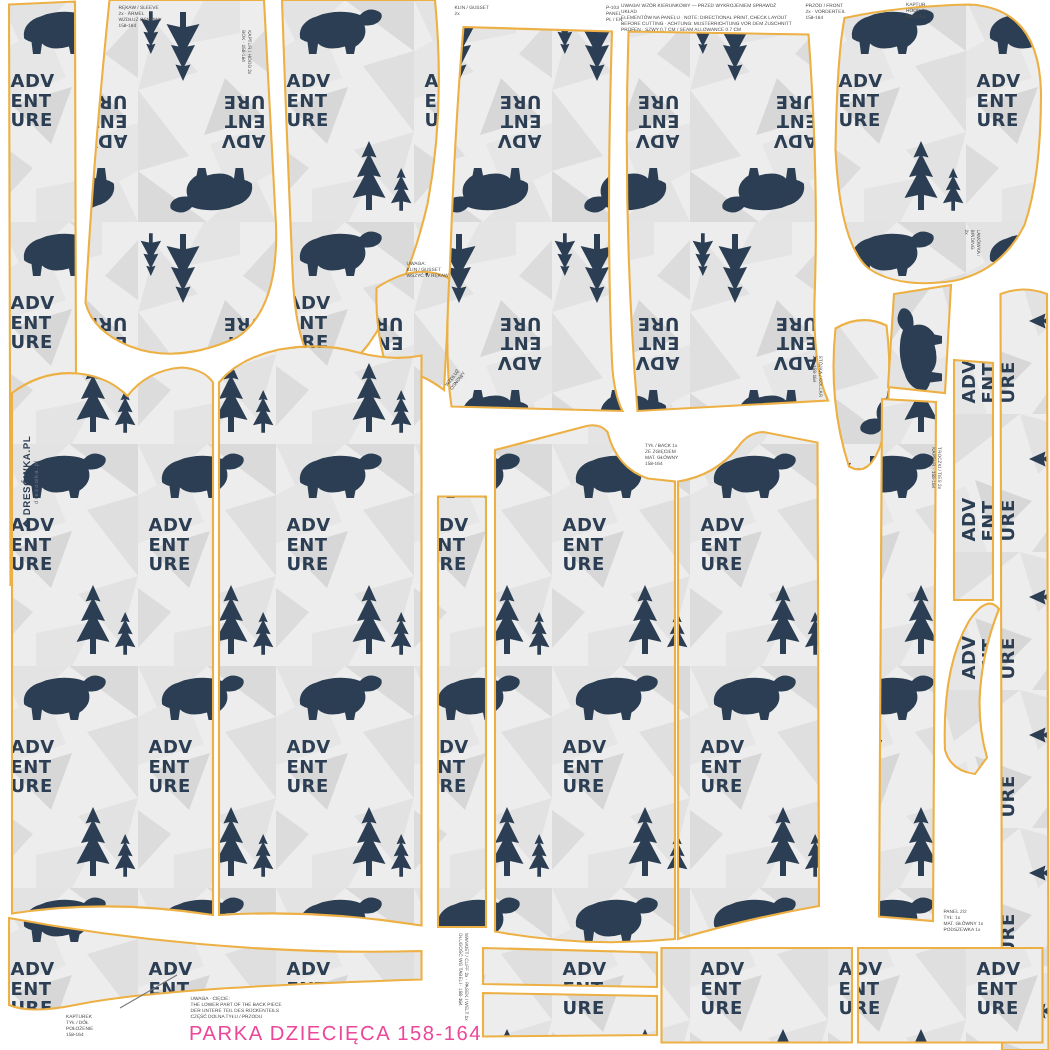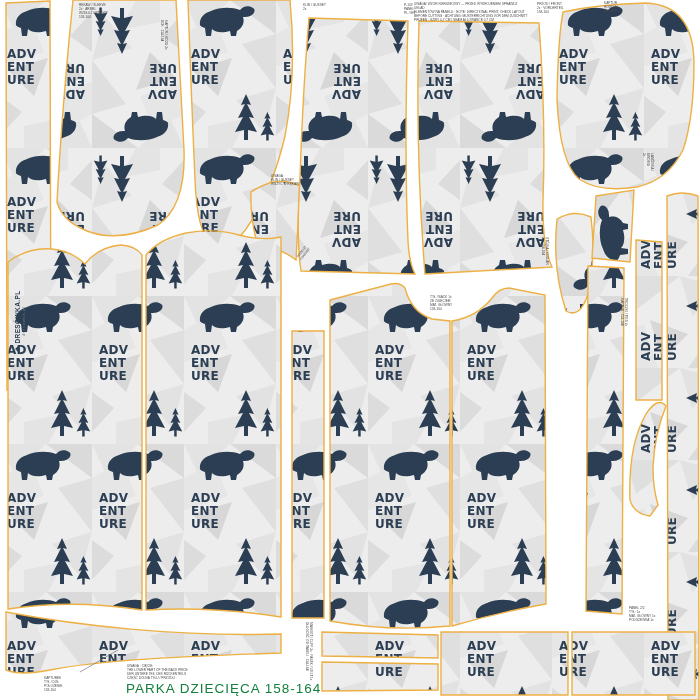--- a/index.html
+++ b/index.html
@@ -2,21 +2,21 @@
 <html><head>
 <meta charset="utf-8">
 <style>
   html,body{margin:0;padding:0;background:#ffffff;}
   #stage{position:relative;width:700px;height:700px;background:#ffffff;overflow:hidden;
          font-family:"Liberation Sans",sans-serif;}
   #panel{position:absolute;left:0;top:0;}
   .microlabel{position:absolute;font-size:8px;line-height:1.25;color:#4a4a4a;
               white-space:pre-line;transform-origin:0 0;font-family:"Liberation Sans",sans-serif;}
   #panel-title{position:absolute;left:126px;top:681px;font-size:13.5px;letter-spacing:1px;
-               color:#15803d;font-family:"Liberation Sans",sans-serif;}
+               color:#ec4899;font-family:"Liberation Sans",sans-serif;}
   #brand{position:absolute;left:14px;top:352px;transform:rotate(-90deg) scale(.5);
          transform-origin:0 0;white-space:nowrap;color:#2c3e53;}
   #brand .main{font-size:13px;font-weight:bold;letter-spacing:.8px;}
   #brand .sub{font-size:8px;color:#6a7687;text-align:center;letter-spacing:1.5px;}
 </style>
 </head>
 <body>
 
 <div id="stage">
   <svg id="panel" width="700" height="700" viewBox="0 0 700 700">

